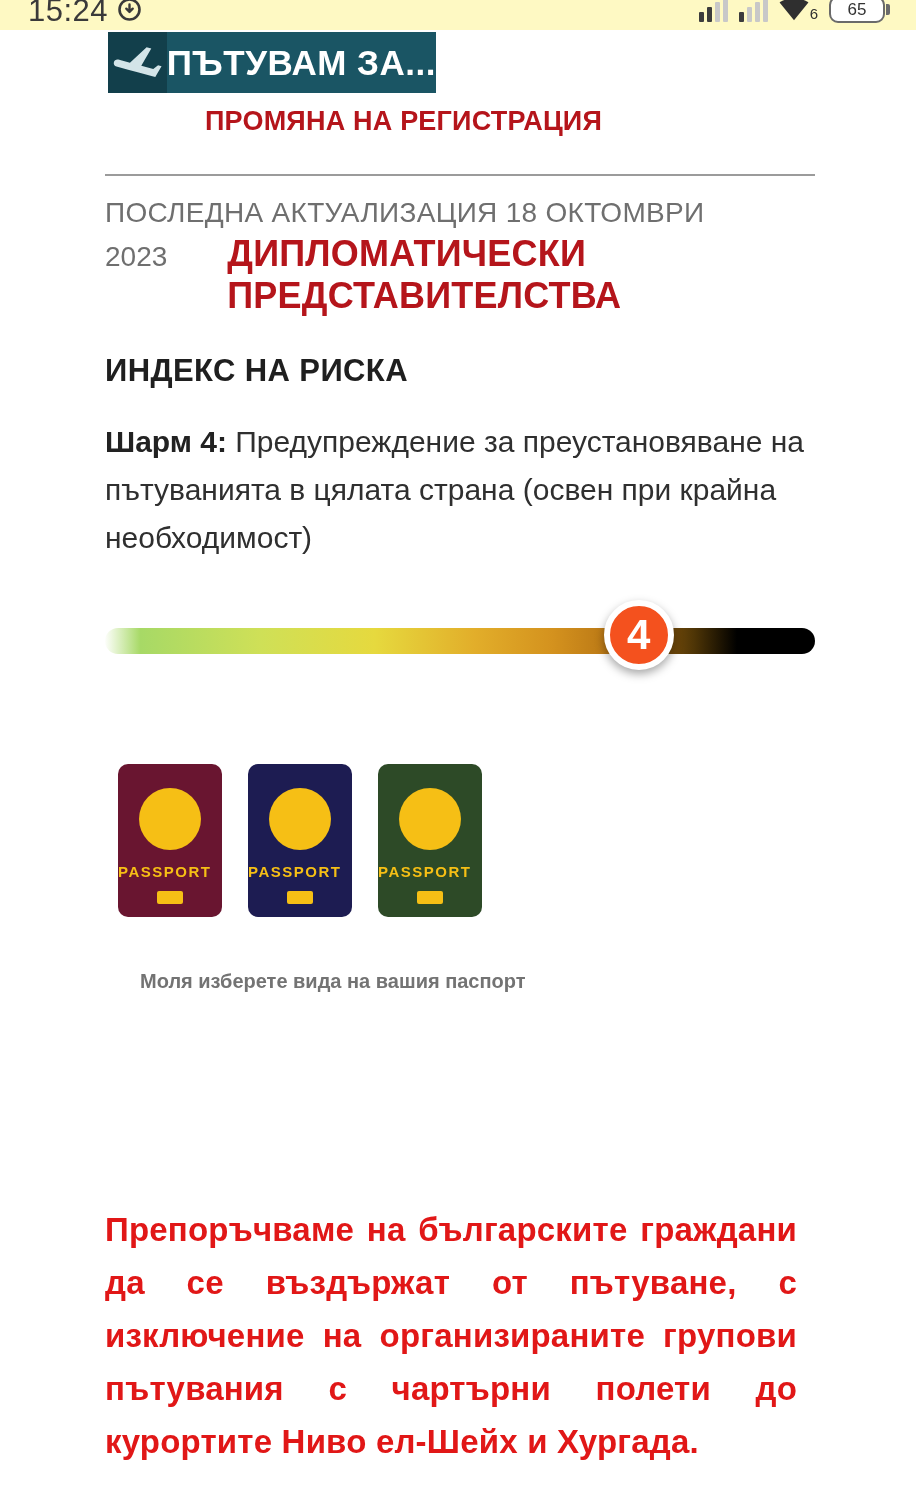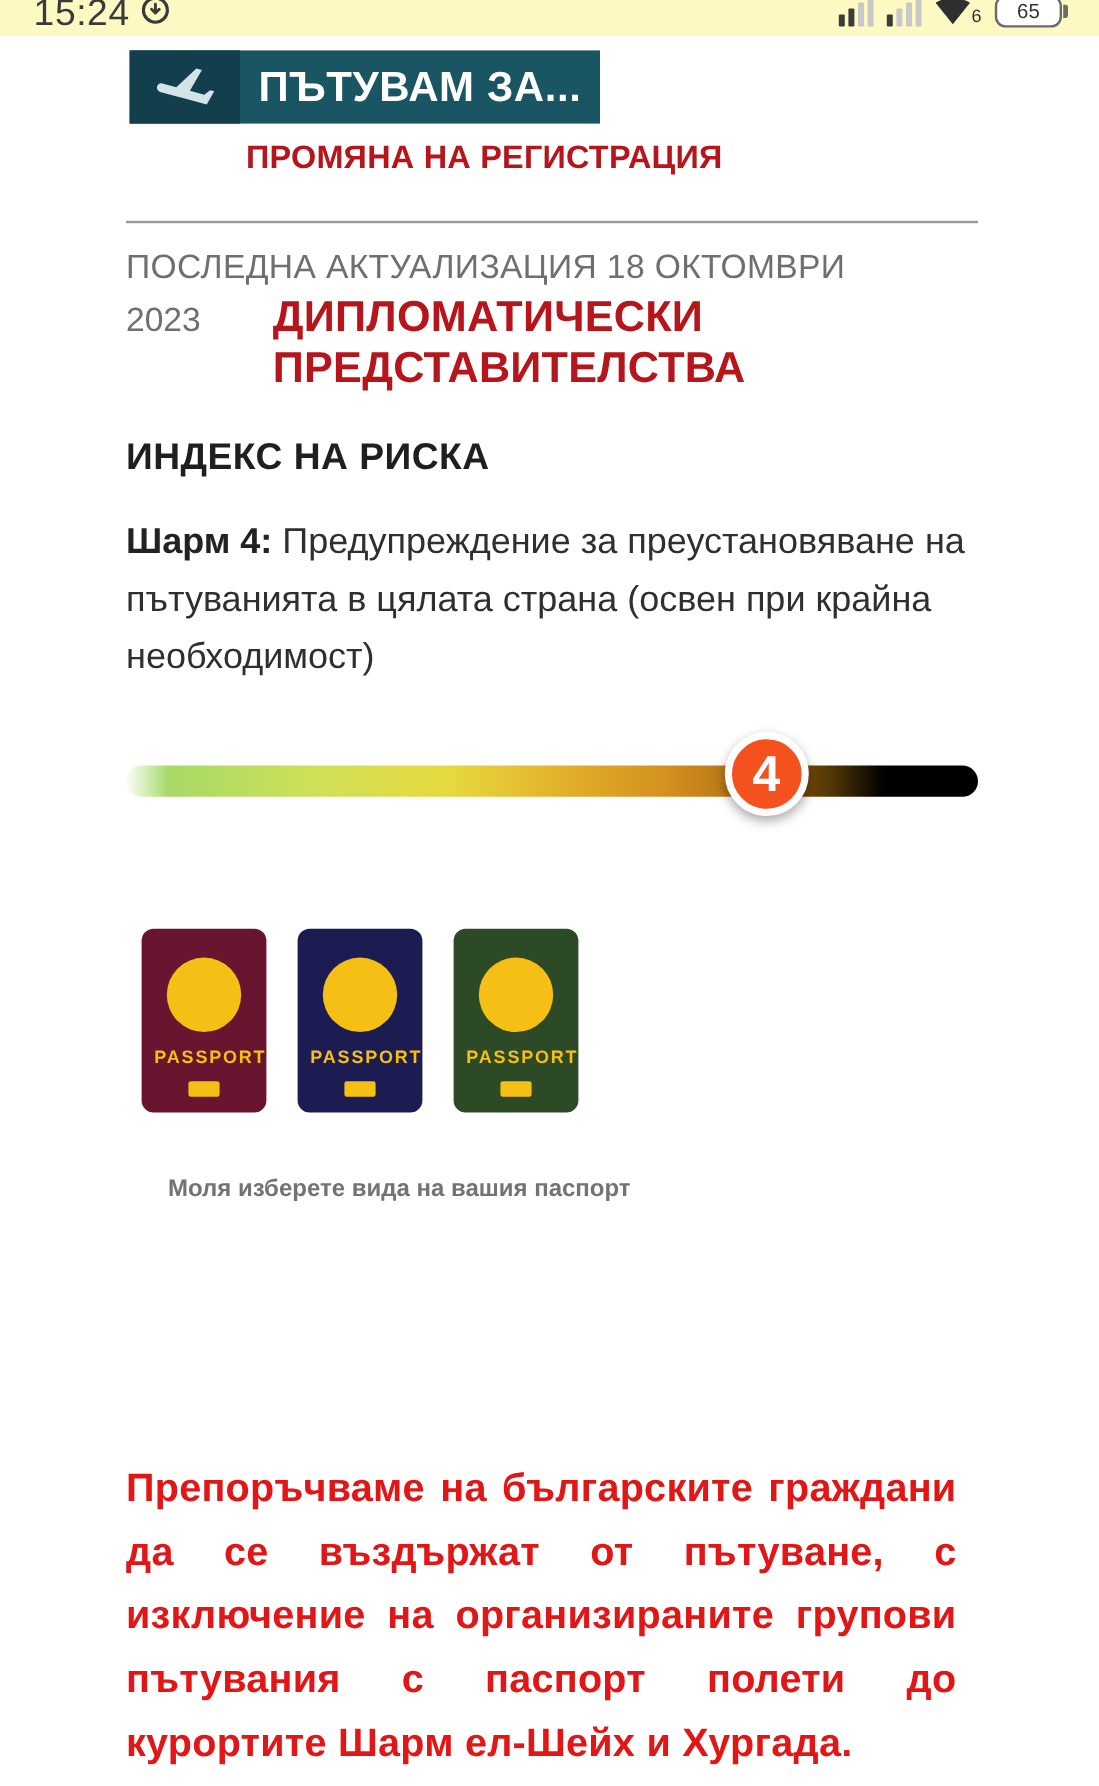--- a/index.html
+++ b/index.html
@@ -26,21 +26,21 @@
     width:56px; height:27px; border:2.5px solid #6a6a6a; border-radius:9px;
     display:flex; align-items:center; justify-content:center;
     font-size:17px; color:#333; background:#fff;
   }
   .batt-nub { width:4px; height:11px; background:#6a6a6a; border-radius:0 2px 2px 0; margin-left:1px; }
 
   
   .content { width:710px; margin-left:105px; }
 
   .site-header {
-    margin-top:12px; margin-left:3px; width:392px; height:61px;
+    margin-top:2px; margin-left:3px; width:328px; height:61px;
     display:flex; align-items:stretch; cursor:pointer;
   }
   .plane-box { width:92px; display:flex; align-items:center; justify-content:center; }
   .site-title {
     flex:1; display:flex; align-items:center; justify-content:center;
     color:#ffffff; font-size:35px; font-weight:bold; letter-spacing:.5px;
     font-stretch:condensed; white-space:nowrap;
   }
   .reg-link {
     display:inline-block; margin:13px 0 0 100px;
@@ -66,21 +66,21 @@
     position:absolute; top:-28px; left:calc(76% - 41px);
     width:70px; height:70px; border-radius:50%;
     border:6px solid #ffffff; box-shadow:0 4px 10px rgba(0,0,0,.35);
     display:flex; align-items:center; justify-content:center;
     color:#fff; font-size:42px; font-weight:bold;
   }
 
   .passport-row { margin-top:110px; padding-left:13px; display:flex; gap:26px; }
   .passport-card { width:104px; height:153px; border-radius:10px; cursor:pointer; }
   .pp-circle { width:62px; height:62px; border-radius:50%; margin:24px auto 0; }
-  .pp-label { margin-top:13px; text-align:right; font-size:15px; font-weight:bold; letter-spacing:1.5px; }
+  .pp-label { margin-top:13px; text-align:left; font-size:15px; font-weight:bold; letter-spacing:1.5px; }
   .pp-strip { width:26px; height:13px; margin:11px auto 0; border-radius:2px; }
 
   .prompt { margin-top:53px; margin-left:35px; font-size:20px; color:#737373;font-weight:bold; }
 
   .advisory {
     margin-top:210px; width:692px; font-size:33px; font-weight:bold;
     line-height:53px; text-align:justify; letter-spacing:.2px;
   }
   .country { margin-top:43px; font-size:34px; font-weight:bold; color:#2b2b2b; }
 </style>
@@ -171,17 +171,17 @@
     </div>
     <div class="passport-card" style="background: rgb(45, 74, 39);">
       <div class="pp-circle" style="background: rgb(246, 191, 21);"></div>
       <div class="pp-label" style="color: rgb(246, 191, 21);">PASSPORT</div>
       <div class="pp-strip" style="background: rgb(246, 191, 21);"></div>
     </div>
   </div>
 
   <div class="prompt">Моля изберете вида на вашия паспорт</div>
 
-  <p class="advisory" style="color: rgb(225, 23, 23);">Препоръчваме на българските граждани да се въздържат от пътуване, с изключение на организираните групови пътувания с паспорт полети до курортите Шарм ел-Шейх и Хургада.</p>
+  <p class="advisory" style="color: rgb(225, 23, 23);">Препоръчваме на българските граждани да се въздържат от пътуване, с изключение на организираните групови пътувания с чартърни полети до курортите Ниво ел-Шейх и Хургада.</p>
 
   <div class="country">Арабска република Египет</div>
 
 </div>
 
 </body></html>

